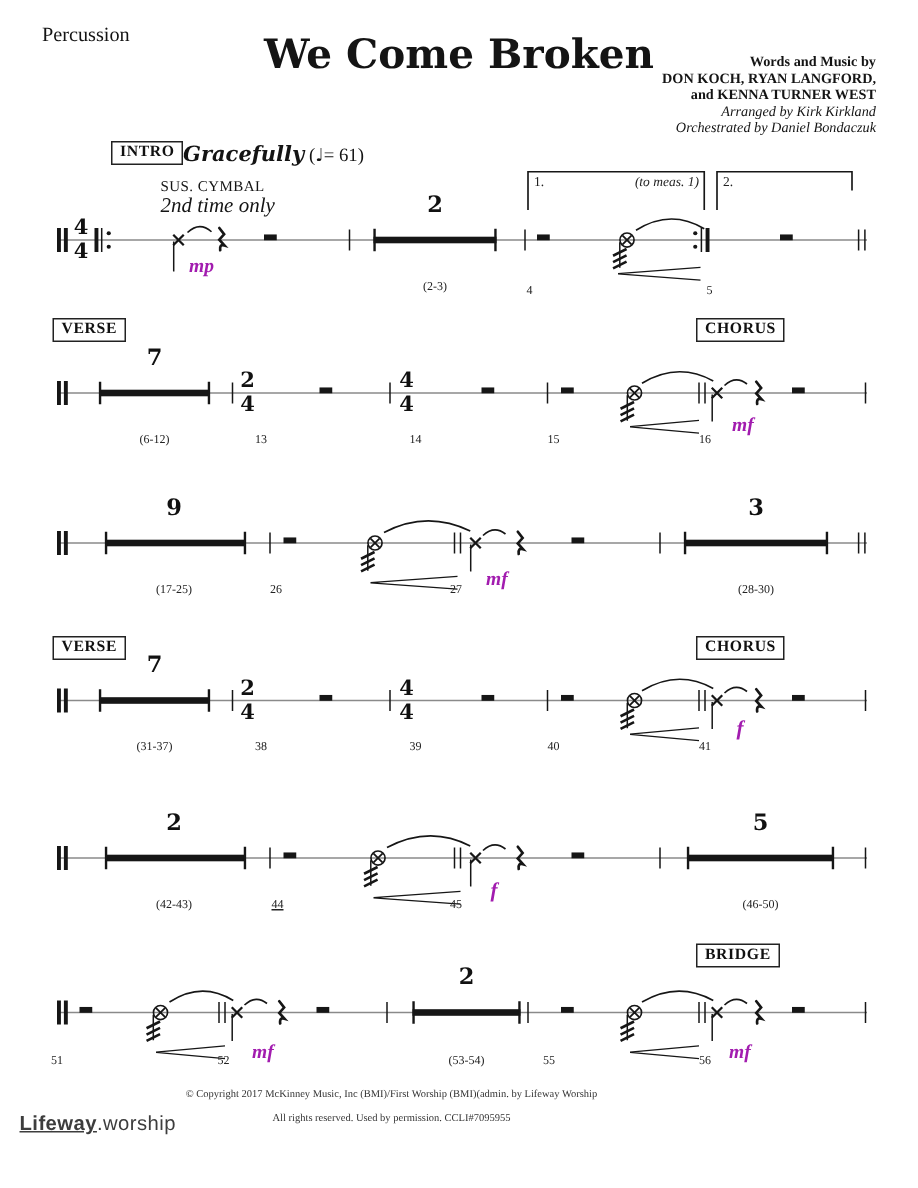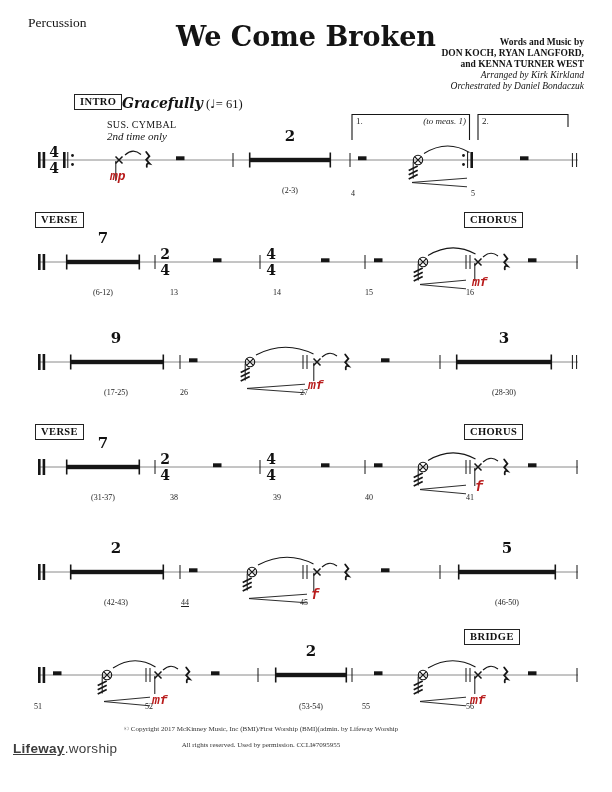--- a/index.html
+++ b/index.html
@@ -4,22 +4,22 @@
 <style>
   html,body{margin:0;padding:0;background:#e8e8e8;}
   #page{position:relative;width:612px;height:792px;background:#ffffff;margin:0 auto;
         font-family:"Liberation Serif",serif;color:#141414;overflow:hidden;}
   #gfx{position:absolute;left:0;top:0;}
   .t{position:absolute;white-space:nowrap;}
   .mnum{position:absolute;width:36px;margin-left:-18px;text-align:center;
         font-size:8px;color:#222;white-space:nowrap;}
   .mrnum{position:absolute;width:44px;margin-left:-22px;text-align:center;
         font-family:"DejaVu Serif",serif;font-weight:bold;font-size:15px;color:#111;}
-  .dyn{position:absolute;font-family:Liberation Mono, monospace;font-style:italic;
-       font-weight:bold;font-size:13px;color:#b91c1c;}
+  .dyn{position:absolute;font-family:Liberation Serif, serif;font-style:italic;
+       font-weight:bold;font-size:13px;color:#a21caf;margin-left:16px;}
   .secbox{position:absolute;border:1.2px solid #222;padding:1px 5px 2px 5px;font-weight:bold;
           font-size:10.5px;letter-spacing:0.4px;background:#fff;color:#111;}
   .tsn{position:absolute;width:18px;margin-left:-9px;text-align:center;
        font-family:"DejaVu Serif",serif;font-weight:bold;font-size:14px;line-height:14px;color:#111;}
   .endlbl{position:absolute;font-size:9px;color:#222;}
   .credit-b{font-weight:bold;font-size:9.5px;line-height:11px;}
   .credit-i{font-style:italic;font-size:9.5px;line-height:11px;}
   .cpy{font-size:7px;line-height:8px;color:#333;text-align:center;width:522px;}
   .logo{position:absolute;left:13px;top:741px;font-family:"Liberation Sans",sans-serif;
         font-size:13.5px;color:#3d3d3d;letter-spacing:0.3px;}
@@ -235,21 +235,21 @@
     <div class="credit-i">Arranged by Kirk Kirkland</div>
     <div class="credit-i">Orchestrated by Daniel Bondaczuk</div>
   </div>
 
   <div class="secbox" style="left:74px;top:94px;">INTRO</div>
   <div class="t" style="left:122px;top:94px;">
     <span style="font-family:'DejaVu Serif',serif;font-weight:bold;font-style:italic;font-size:14px;">Gracefully</span><span style="font-size:12.5px;"> (</span><span style="font-family:'DejaVu Sans',sans-serif;font-size:12px;">♩</span><span style="font-size:12.5px;">= 61)</span>
   </div>
 
   <div class="t" style="left:107px;top:119px;font-size:10px;letter-spacing:0.3px;">SUS. CYMBAL</div>
-  <div class="t" style="left:107px;top:130px;font-style:italic;font-size:11px;">2nd time only</div>
+  <div class="t" style="left:107px;top:130px;font-style:italic;font-size:14px;">2nd time only</div>
   <div class="tsn" style="left:54px;top:145px;">4</div>
   <div class="tsn" style="left:54px;top:161px;">4</div>
   <div class="dyn" style="left:110px;top:169px;">mp</div>
   <div class="mrnum" style="left:290px;top:127px;">2</div>
   <div class="mnum" style="left:290px;top:186px;">(2-3)</div>
   <div class="endlbl" style="left:356px;top:116px;">1.</div>
   <div class="endlbl" style="left:384px;top:116px;width:82px;text-align:right;font-style:italic;">(to meas. 1)</div>
   <div class="endlbl" style="left:482px;top:116px;">2.</div>
   <div class="mnum" style="left:353px;top:189px;">4</div>
   <div class="mnum" style="left:473px;top:189px;">5</div>

